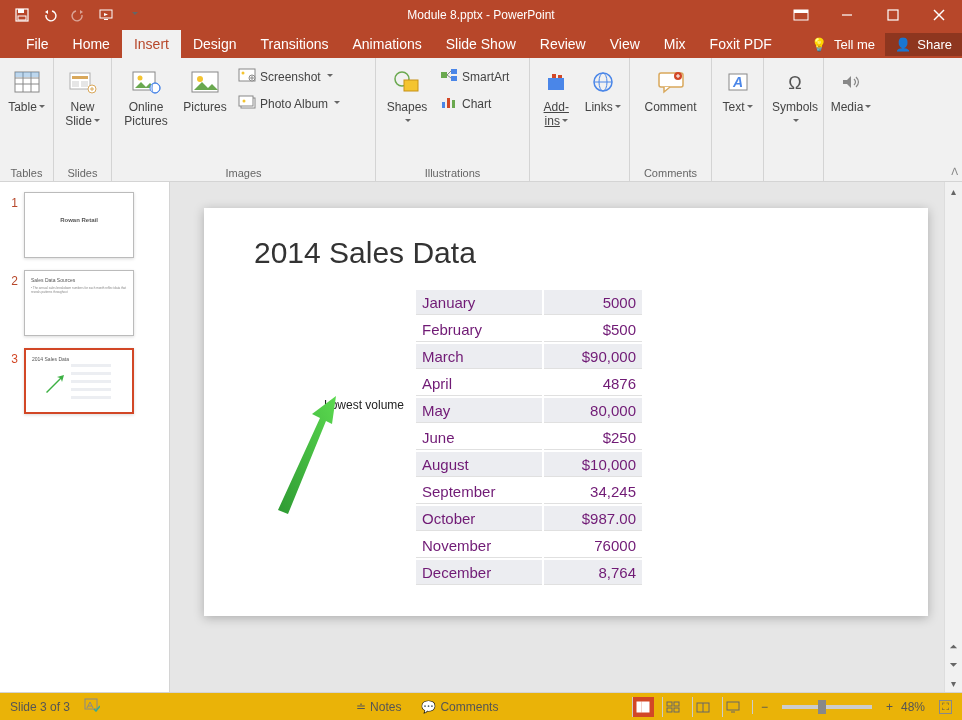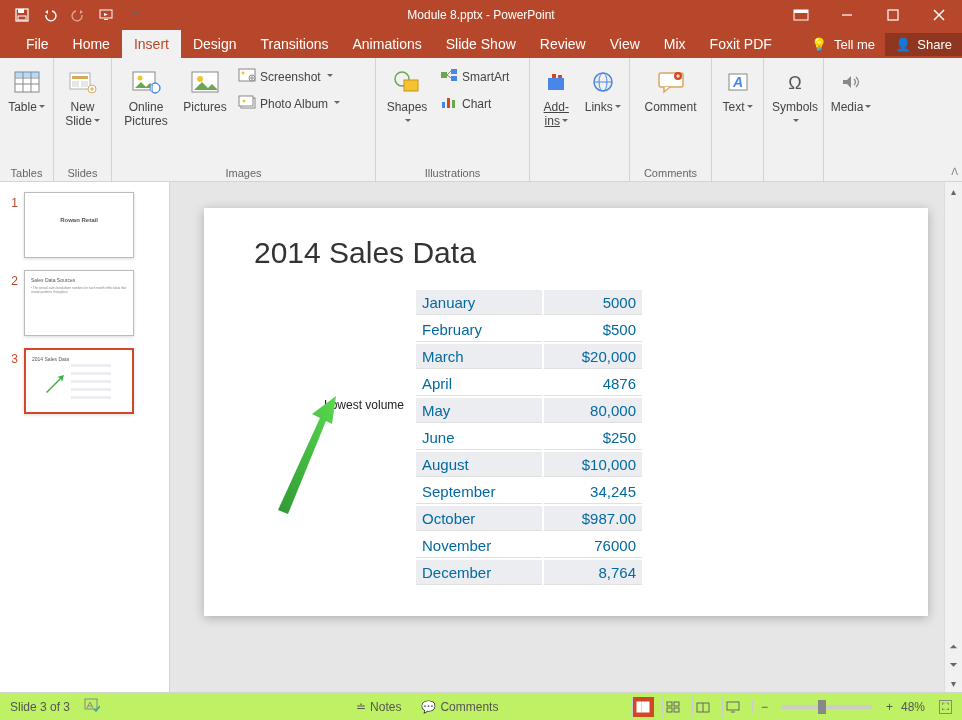--- a/index.html
+++ b/index.html
@@ -38,37 +38,37 @@
 .thumb-pane { width: 170px; background: #fff; border-right: 1px solid #d4d4d4; padding: 10px 6px; overflow-y: auto; }
 .thumb-item { display: flex; align-items: flex-start; gap: 6px; margin-bottom: 12px; }
 .thumb-num { font-size: 12px; color: #b7472a; width: 12px; text-align: right; padding-top: 4px; }
 .thumb { width: 110px; height: 66px; background: #fff; border: 1px solid #bbb; box-shadow: 0 1px 3px rgba(0,0,0,0.15); position: relative; font-size: 5px; color: #555; padding: 6px; overflow: hidden; }
 .thumb.selected { border: 2px solid #d24726; }
 .thumb-num.selected { color: #d24726; }
 
 .slide-area { flex: 1; display: flex; align-items: flex-start; justify-content: center; padding: 26px 20px; position: relative; overflow: hidden; }
 .slide { width: 724px; height: 408px; background: #fff; box-shadow: 0 2px 10px rgba(0,0,0,0.25); position: relative; padding: 28px 50px; }
 .slide-title { font-size: 30px; font-weight: 300; color: #333; margin-bottom: 18px; font-family: "Segoe UI Light","Segoe UI",Arial,sans-serif; }
-.data-table { margin-left: 160px; width: 230px; font-size: 15px; color: #0369a1; }
+.data-table { margin-left: 160px; width: 230px; font-size: 15px; color: #701a75; }
 .data-table tr { height: 25px; }
 .data-table tr:nth-child(odd) { background: #ecedf1; }
 .data-table td { padding: 2px 6px; border-bottom: 1px solid #e0e0e0; }
 .data-table td:last-child { text-align: right; }
 
 .arrow-svg { position: absolute; left: 66px; top: 180px; pointer-events: none; }
 .annotation { position: absolute; left: 120px; top: 190px; font-size: 12px; color: #222; }
 
 .vscroll { position: absolute; right: 0; top: 0; width: 18px; height: 100%; background: #f1f1f1; border-left: 1px solid #ddd; }
 .vscroll .arrow-up, .vscroll .arrow-down { height: 18px; display: flex; align-items: center; justify-content: center; color: #666; font-size: 10px; cursor: pointer; }
 .vscroll .track { position: absolute; top: 18px; bottom: 54px; width: 100%; }
 .vscroll .extra { position: absolute; bottom: 18px; height: 36px; width: 100%; display:flex; flex-direction:column; }
 .vscroll .extra div{flex:1;display:flex;align-items:center;justify-content:center;font-size:10px;color:#666;cursor:pointer;}
 
 
-.statusbar { height: 28px; background: #bef264; border-top: 1px solid #d4d4d4; display: flex; align-items: center; font-size: 12px; color: #555; padding: 0 10px; justify-content: space-between; }
+.statusbar { height: 28px; background: #eab308; border-top: 1px solid #d4d4d4; display: flex; align-items: center; font-size: 12px; color: #555; padding: 0 10px; justify-content: space-between; }
 .status-left { display: flex; align-items: center; gap: 14px; }
 .status-right { display: flex; align-items: center; gap: 8px; }
 .sb-btn { padding: 2px 6px; cursor: pointer; display: flex; align-items: center; gap: 4px; }
 .view-btn { width: 22px; height: 20px; border-left: 1px solid #ccc; display: flex; align-items: center; justify-content: center; cursor: pointer; }
 .view-btn.active { background: #d24726; color: #fff; }
 .zoom-slider { width: 90px; height: 4px; background: #ccc; position: relative; margin: 0 6px; }
 .zoom-slider .handle { position: absolute; width: 8px; height: 14px; background: #888; top: -5px; left: 36px; }
 </style>
 </head>
 <body>
@@ -403,21 +403,21 @@
             <tr>
               <td>January</td>
               <td>5000</td>
             </tr>
             <tr>
               <td>February</td>
               <td>$500</td>
             </tr>
             <tr>
               <td>March</td>
-              <td>$20,000</td>
+              <td>$90,000</td>
             </tr>
             <tr>
               <td>April</td>
               <td>4876</td>
             </tr>
             <tr>
               <td>May</td>
               <td>80,000</td>
             </tr>
             <tr>

